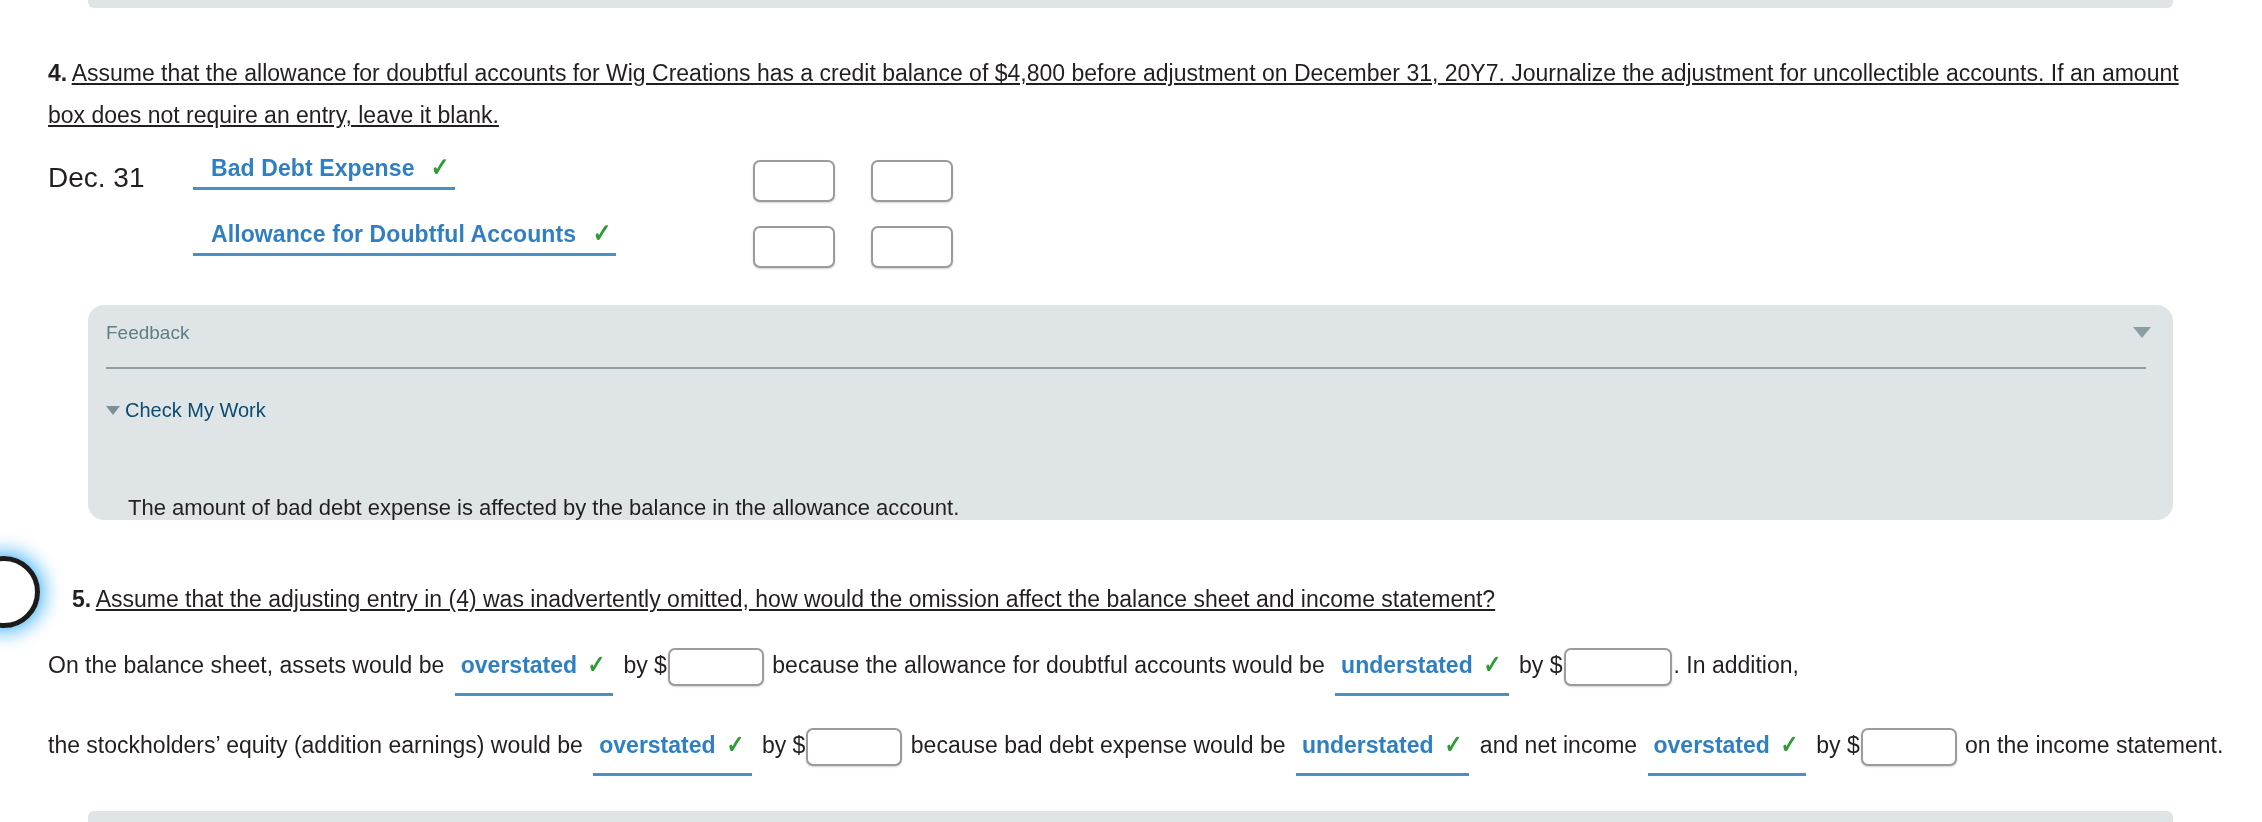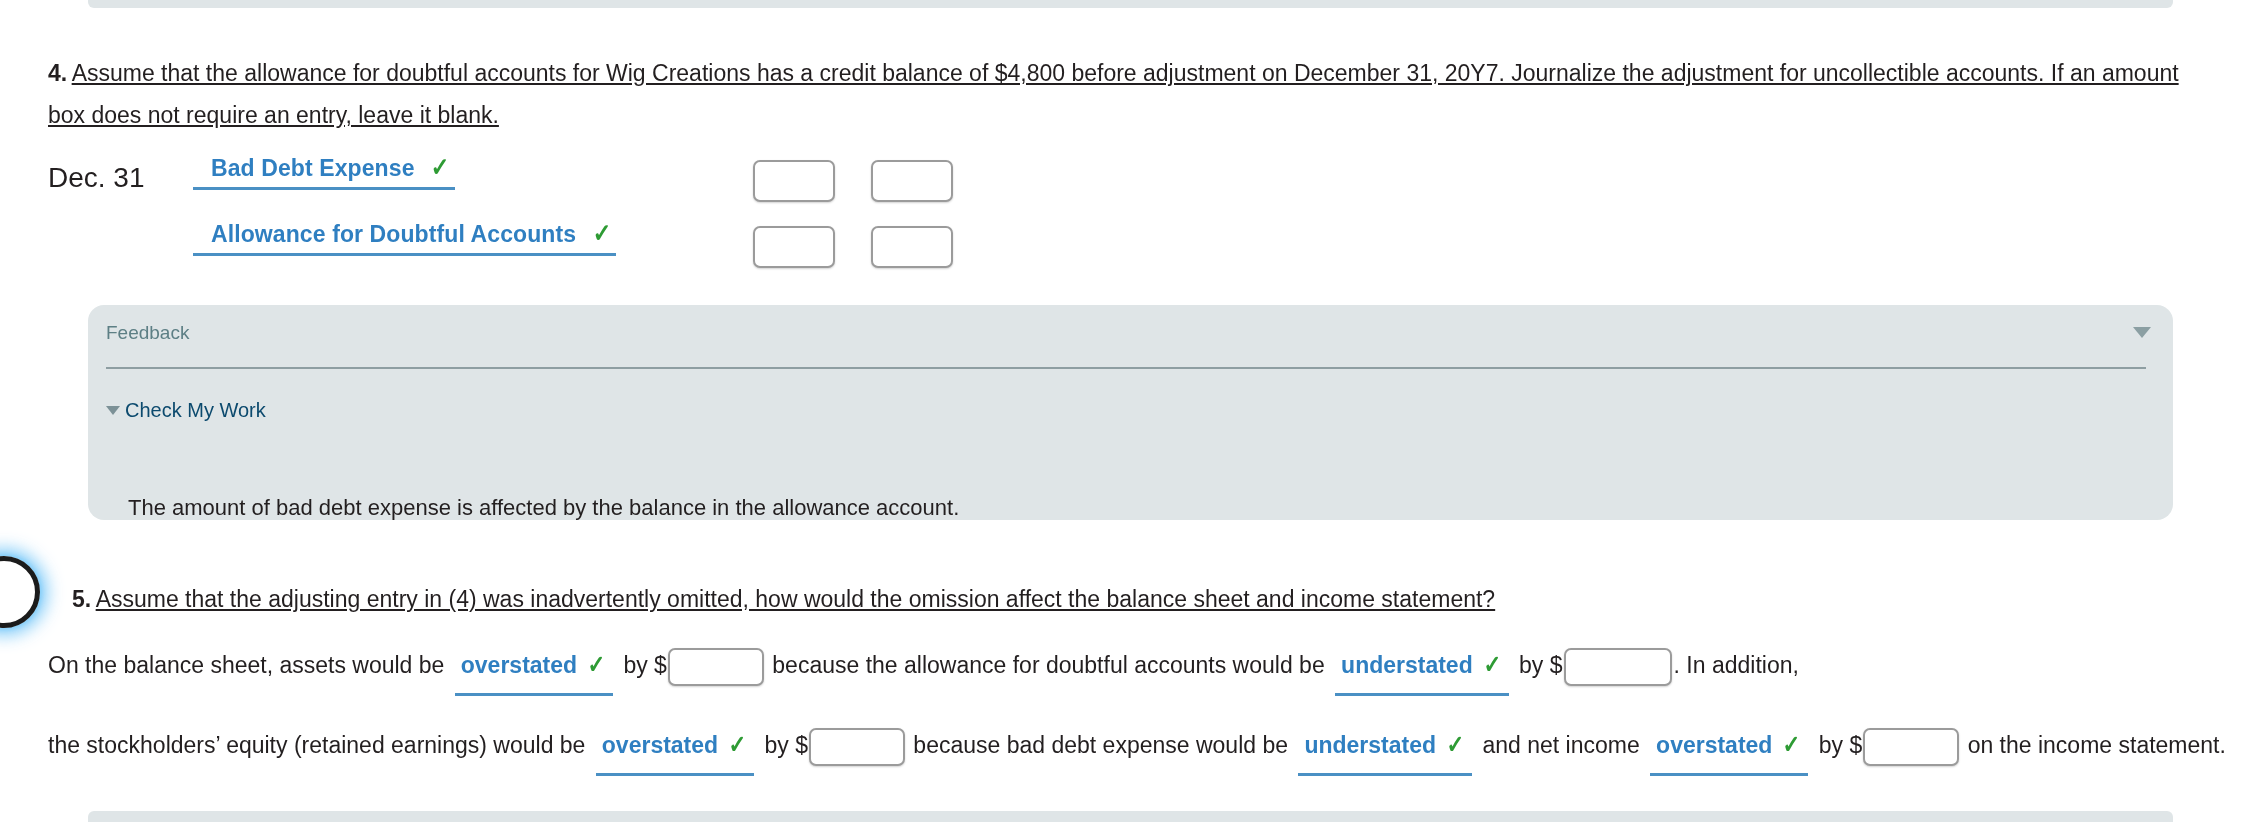--- a/index.html
+++ b/index.html
@@ -307,21 +307,21 @@
   <span class="q-text">Assume that the adjusting entry in (4) was inadvertently omitted, how would the omission affect the balance sheet and income statement?</span>
 </div>
 
 <div class="answer-para">
   <span class="seg">On the balance sheet, assets would be</span>
   <span class="dd"><span class="dd-label">overstated</span><span class="check">✓</span></span>
   <span class="seg">by $</span><input class="ans-box" type="text" value="" style="">
   <span class="seg">because the allowance for doubtful accounts would be</span>
   <span class="dd"><span class="dd-label">understated</span><span class="check">✓</span></span>
   <span class="seg">by $</span><input class="ans-box wide" type="text" value="" style=""><span class="seg">. In addition,</span>
-  <span class="seg">the stockholders’ equity (retained earnings) would be</span>
+  <span class="seg">the stockholders’ equity (addition earnings) would be</span>
   <span class="dd"><span class="dd-label">overstated</span><span class="check">✓</span></span>
   <span class="seg">by $</span><input class="ans-box" type="text" value="" style="">
   <span class="seg">because bad debt expense would be</span>
   <span class="dd"><span class="dd-label">understated</span><span class="check">✓</span></span>
   <span class="seg">and net income</span>
   <span class="dd"><span class="dd-label">overstated</span><span class="check">✓</span></span>
   <span class="seg">by $</span><input class="ans-box" type="text" value="" style="">
   <span class="seg">on the income statement.</span>
 </div>
 

